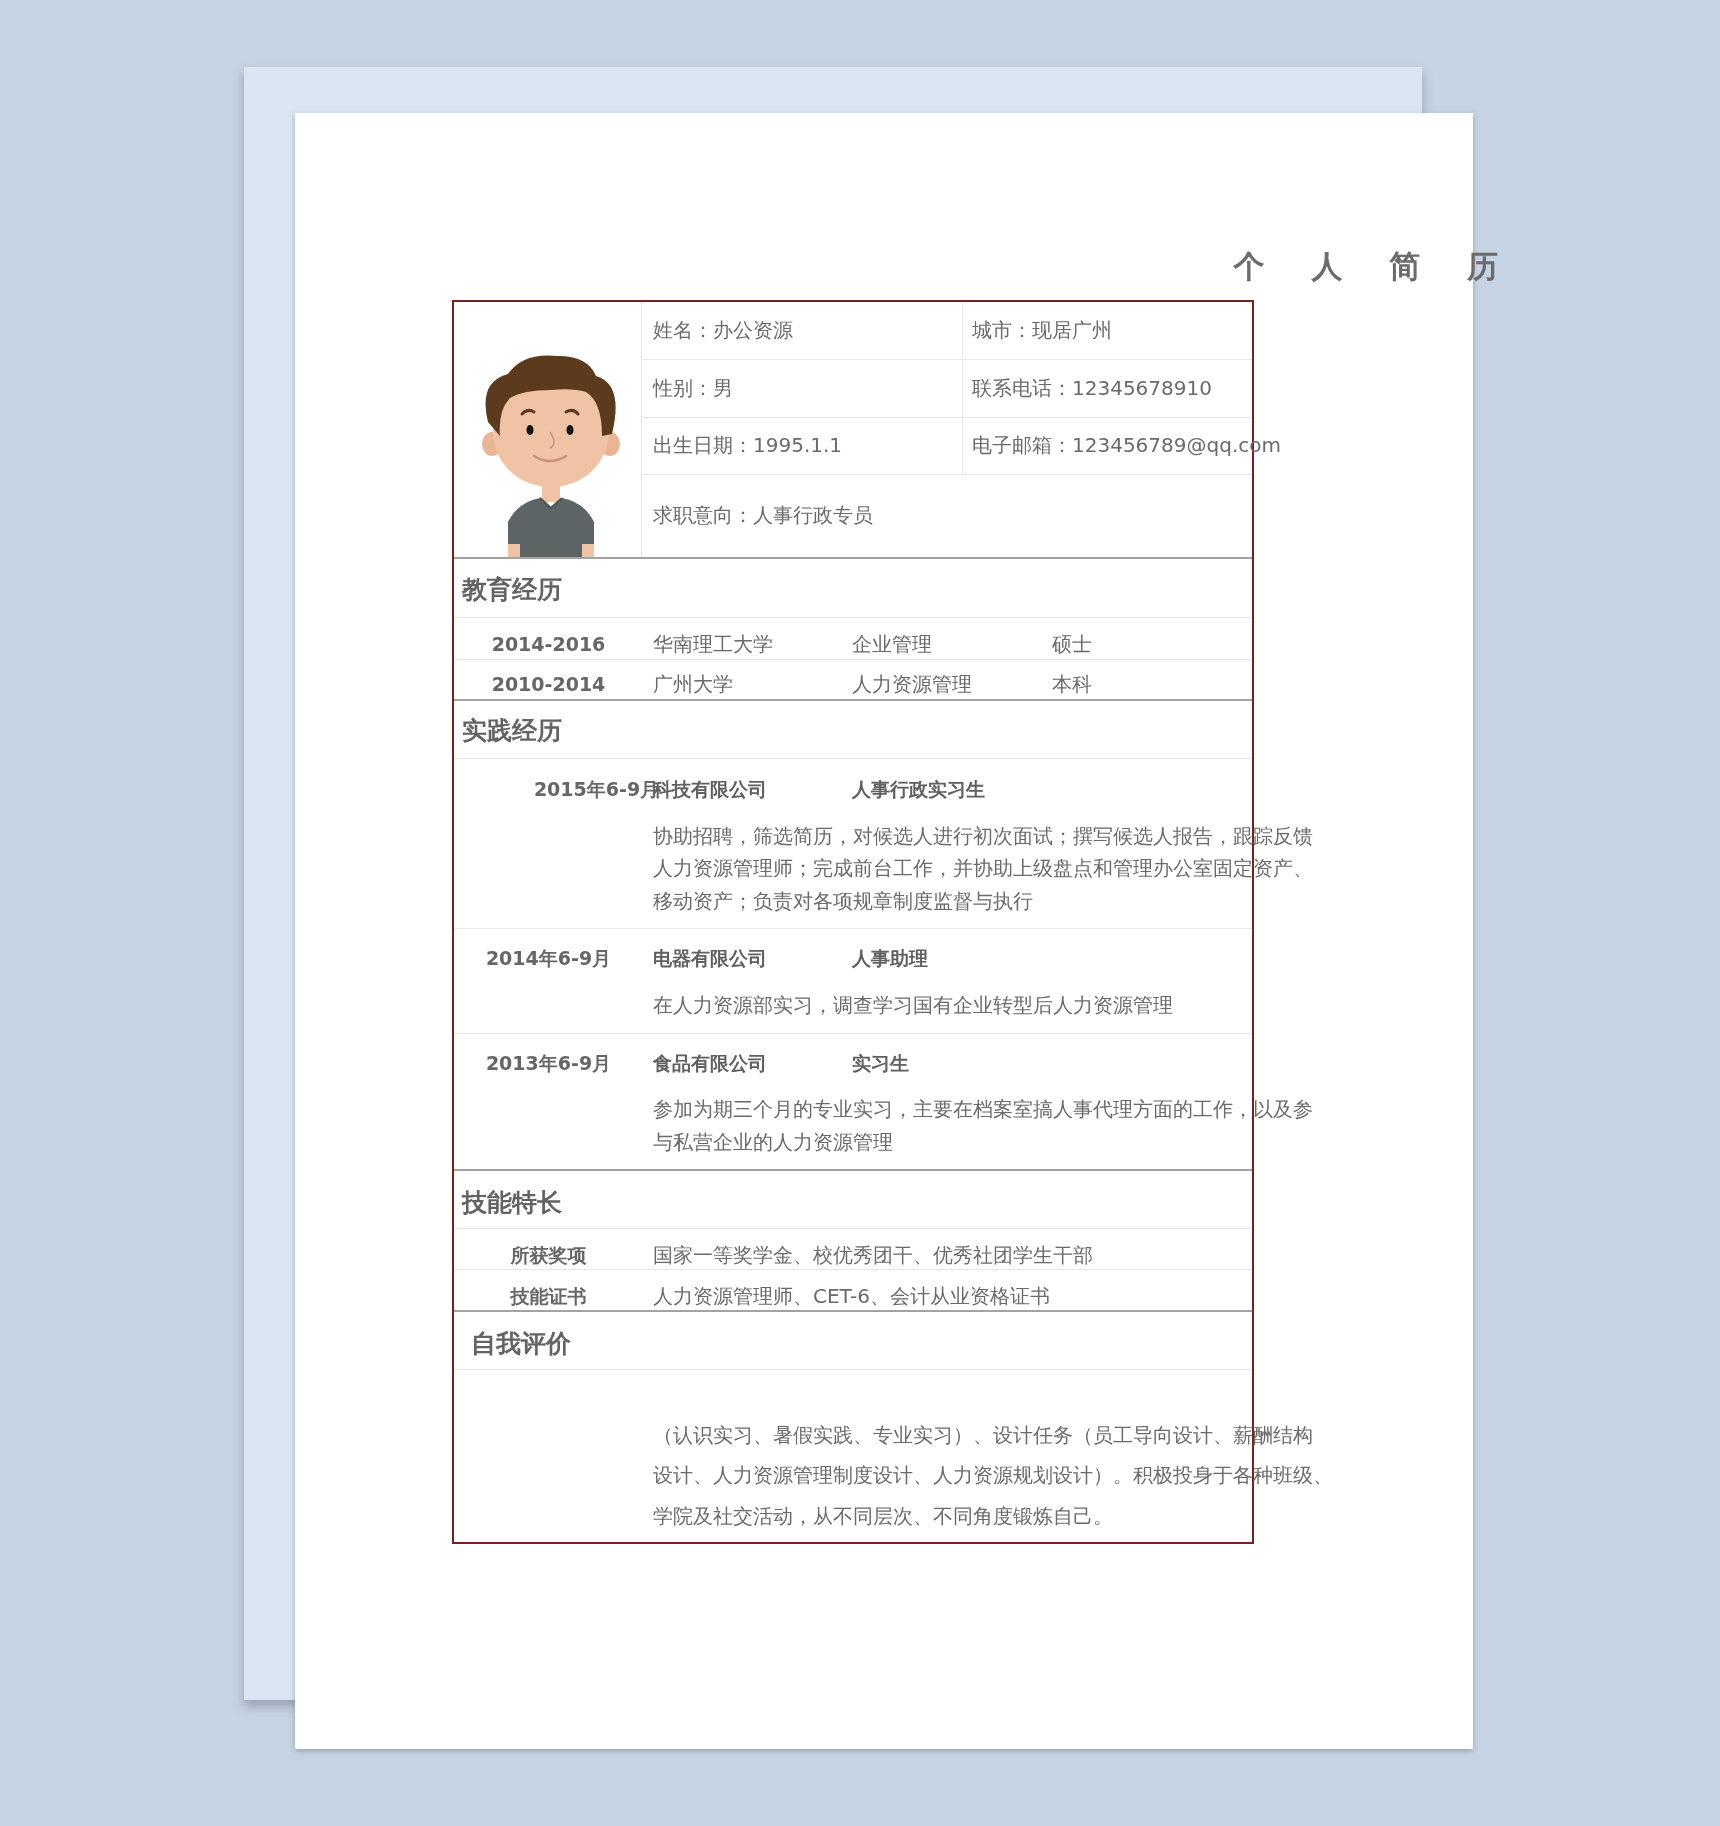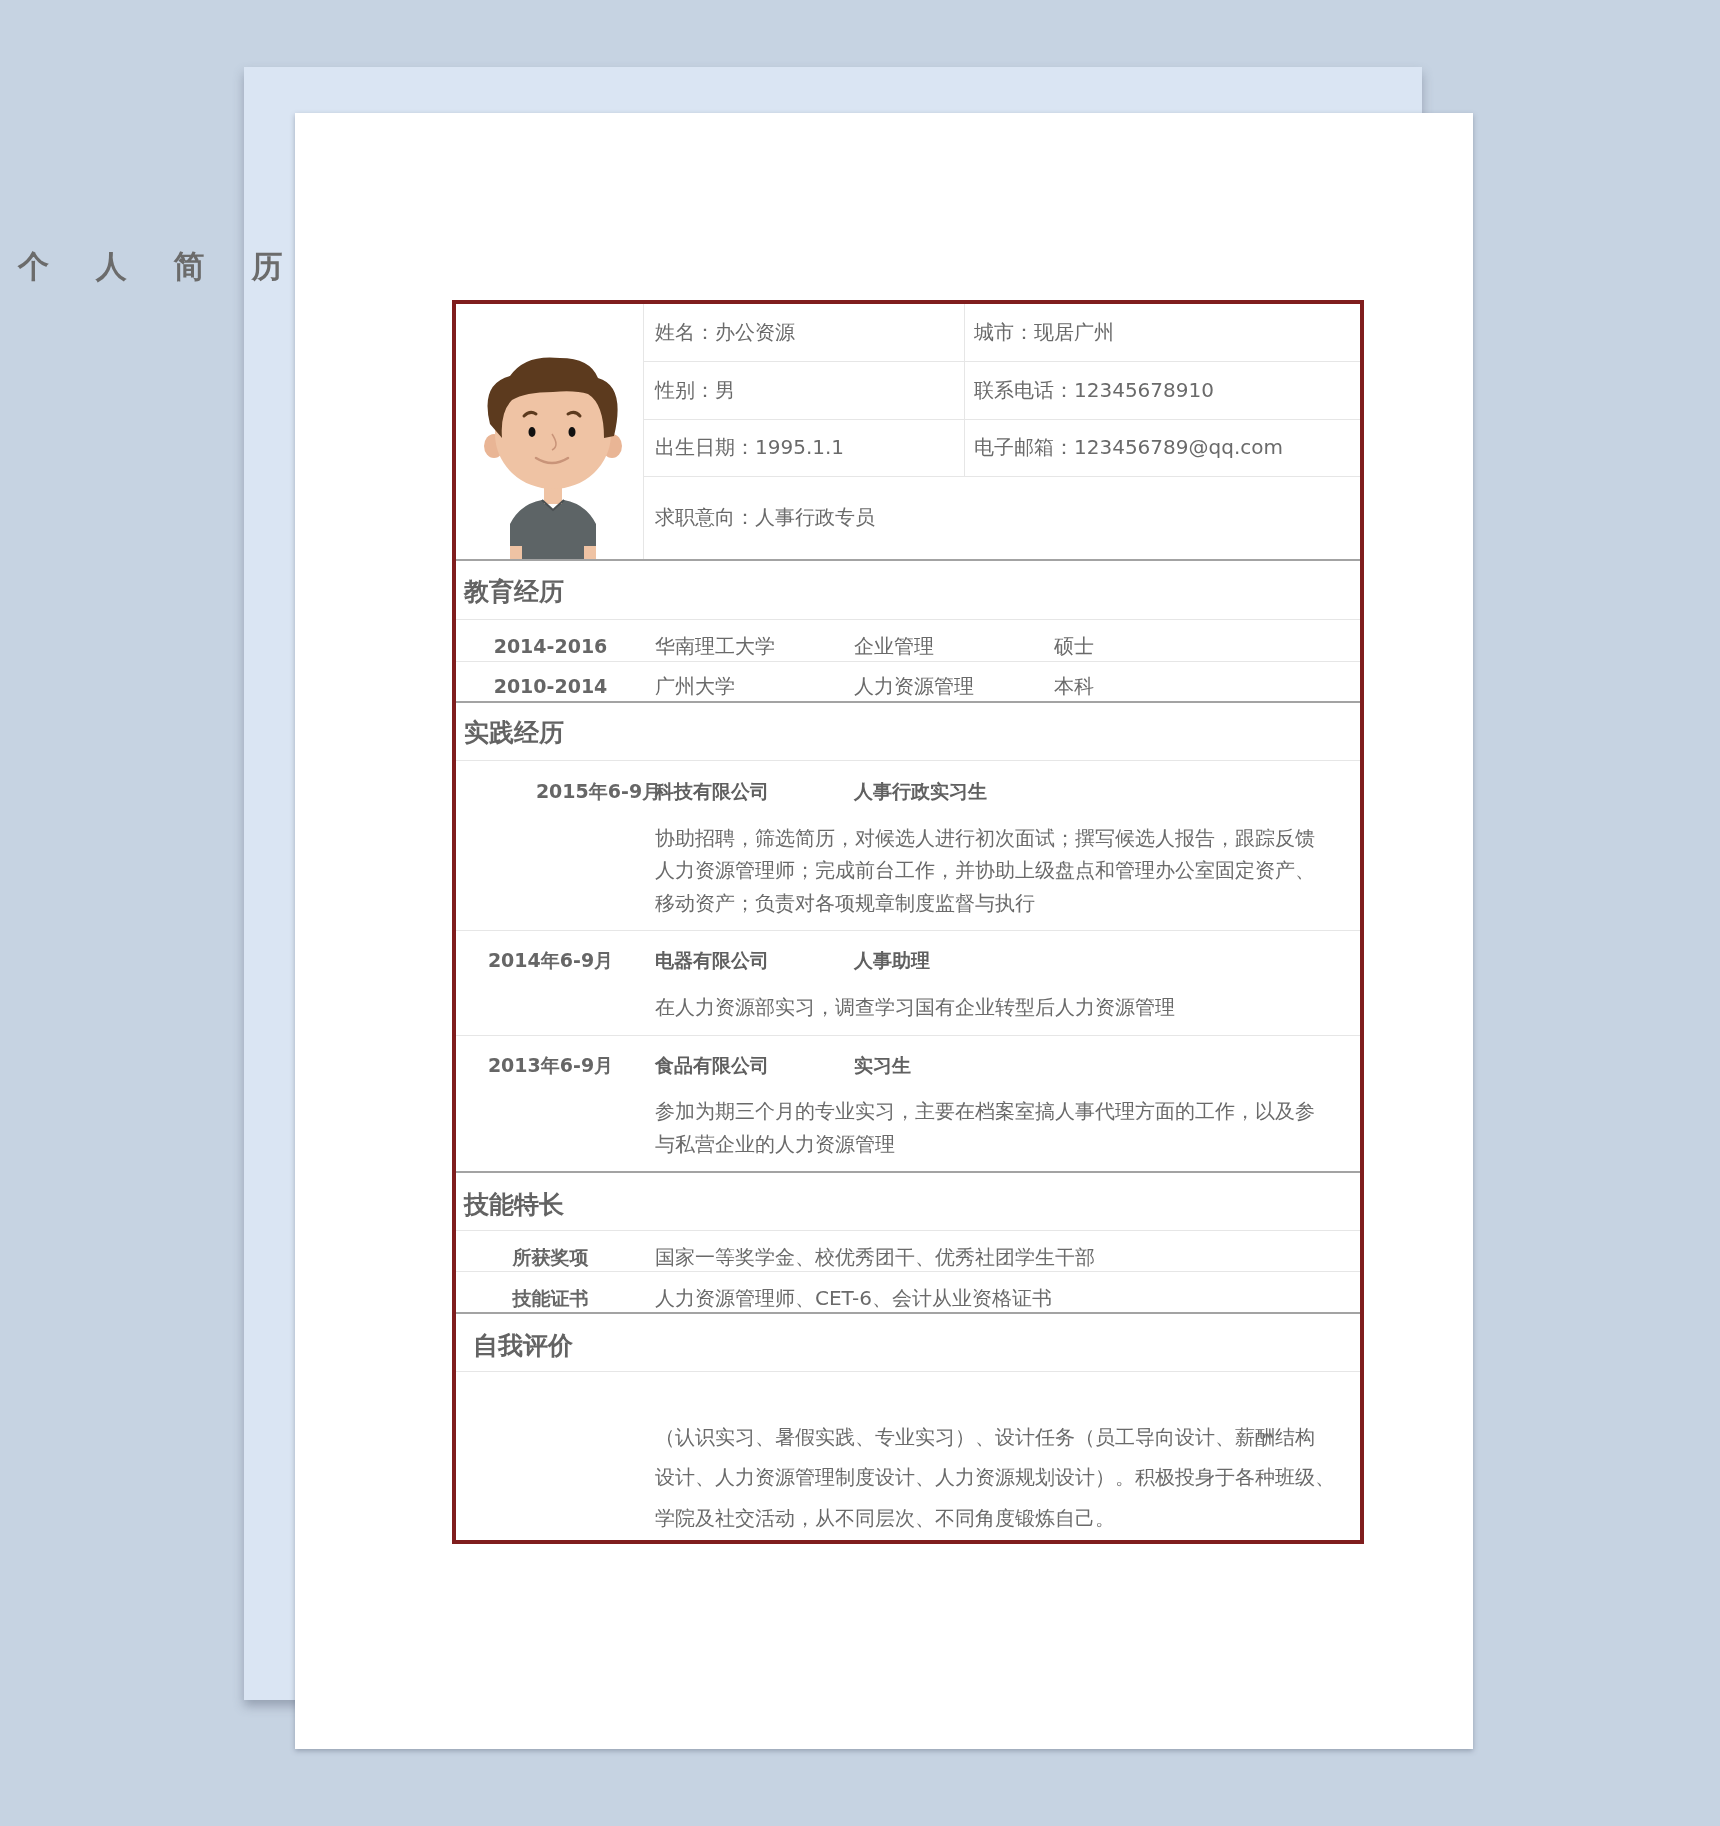--- a/index.html
+++ b/index.html
@@ -13,27 +13,27 @@
     position:absolute; left:244px; top:67px; width:1178px; height:1633px;
     background:#dae5f3;
     box-shadow:0 6px 10px rgba(90,100,120,0.45);
   }
   .front-page {
     position:absolute; left:295px; top:113px; width:1178px; height:1636px;
     background:#ffffff;
     box-shadow:0 2px 5px rgba(90,100,120,0.45);
   }
   .title {
-    position:absolute; left:0; width:1516px; top:246px; text-align:left;
+    position:absolute; left:0; width:1516px; top:246px; text-align:right;
     font-size:31px; font-weight:bold; color:#6b6b6b; letter-spacing:18px;
     text-indent:18px;
   }
   .sheet {
-    position:absolute; left:452px; top:300px; width:912px; height:1244px;
-    border:4px solid #7f1d1d; box-sizing:border-box;
+    position:absolute; left:452px; top:300px; width:802px; height:1244px;
+    border:2px solid #7f1d1d; box-sizing:border-box;
   }
   .hline { position:absolute; left:0; right:0; height:1px; background:#e6e6e6; }
   .sec-border { position:absolute; left:0; right:0; height:2px; background:#a3a3a3; }
   .vline { position:absolute; width:1px; background:#e6e6e6; }
   .txt { position:absolute; font-size:20px; white-space:nowrap; line-height:24px; color:#6a6a6a; }
   .sec-title { position:absolute; left:8px; font-size:25px; font-weight:bold; color:#636363; line-height:30px; }
   .lbl { position:absolute; left:0; width:189px; text-align:center; font-size:19px; font-weight:bold; color:#666; line-height:24px; white-space:nowrap; }
   .bold { font-weight:bold; color:#606060; font-size:19px; }
   .avatar { position:absolute; left:24px; top:50px; width:146px; height:206px; }
 </style>

